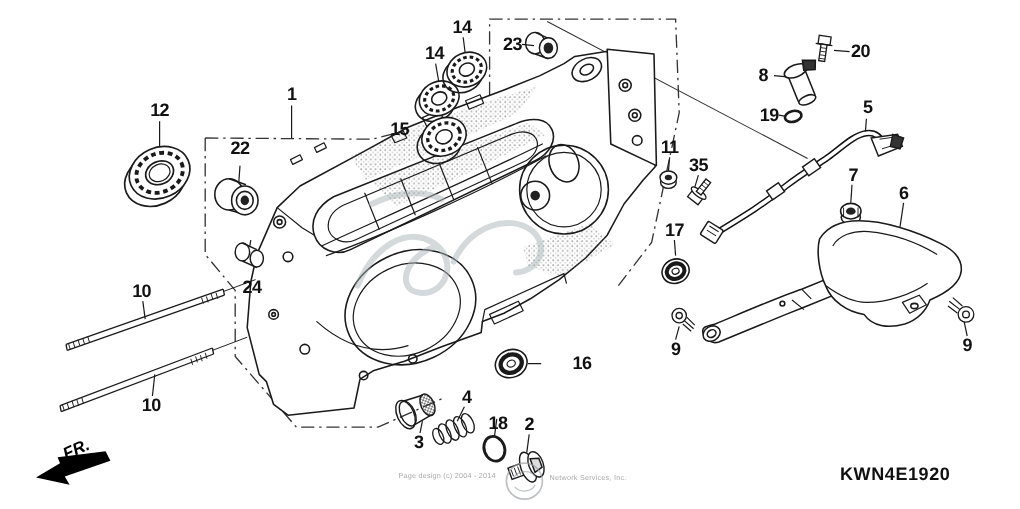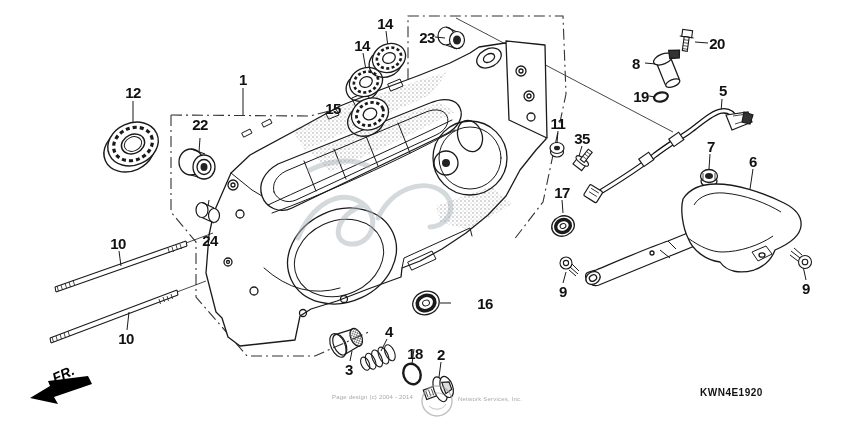--- a/index.html
+++ b/index.html
@@ -2,21 +2,21 @@
 <html><head>
 <meta charset="utf-8">
 <style>
   html,body{margin:0;padding:0;background:#ffffff;}
   #stage{position:relative;width:850px;height:424px;background:#fff;overflow:hidden;
          font-family:"Liberation Sans",sans-serif;}
   #stage svg{position:absolute;left:0;top:0;}
   .callout{position:absolute;transform:translate(-50%,-50%);font-weight:bold;
            font-size:15px;line-height:1;color:#111;letter-spacing:-0.5px;
            font-family:"Liberation Sans",sans-serif;white-space:nowrap;}
-  .figcode{position:absolute;left:700px;top:387px;font-weight:bold;font-size:10px;
+  .figcode{position:absolute;left:700px;top:387px;font-weight:bold;font-size:15px;
            color:#111;letter-spacing:0.5px;}
   .credit{position:absolute;font-size:6px;color:#a9a9a9;letter-spacing:0.2px;white-space:nowrap;}
   .credit.left{left:332px;top:394px;}
   .credit.right{left:458px;top:396px;}
   .frlabel{position:absolute;left:52px;top:366px;font-weight:bold;font-size:14px;
            font-style:italic;color:#000;transform:rotate(-24deg);}
 </style>
 </head>
 <body>
 

